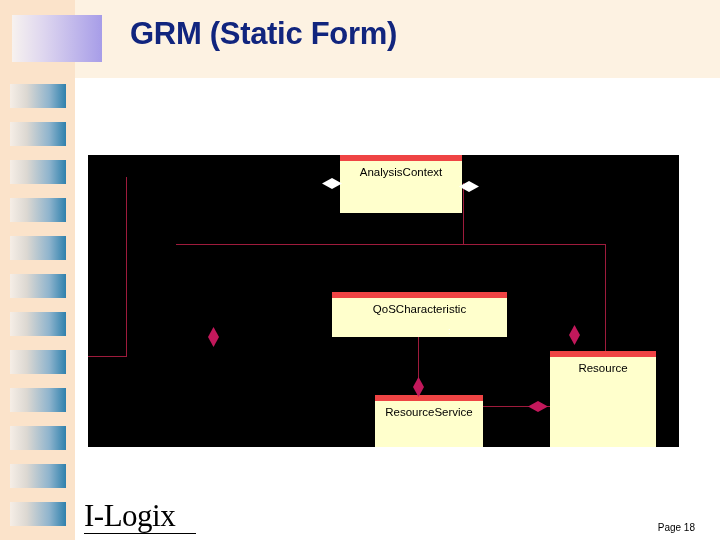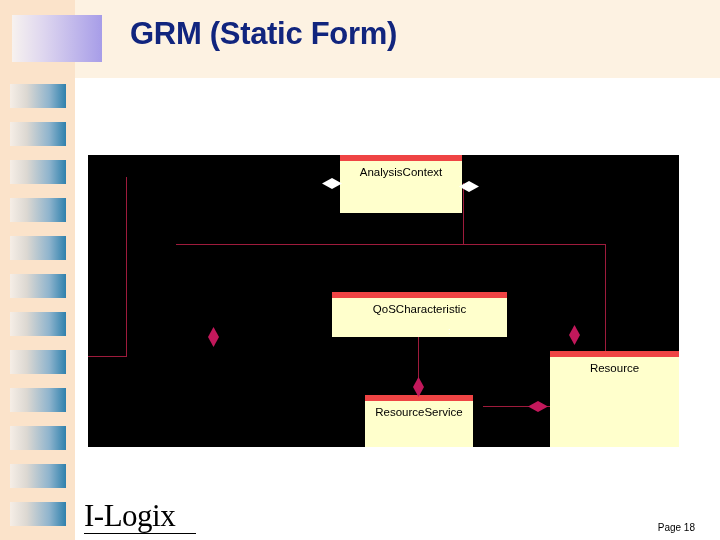--- a/index.html
+++ b/index.html
@@ -189,25 +189,25 @@
 
     <div class="uml-class" style="left:252px; top:0px; width:122px; height:58px;">
       <span class="cls-name">AnalysisContext</span>
     </div>
 
     <div class="uml-class" style="left:244px; top:125px; width:175px; height:45px;margin-top:12px;">
       <span class="cls-name">QoSCharacteristic</span>
     </div>
 
 
-    <div class="uml-class" style="left:277px; top:240px; width:108px; height:52px;">
+    <div class="uml-class" style="left:287px; top:240px; width:108px; height:52px;">
       <span class="cls-name">ResourceService</span>
     </div>
 
-    <div class="uml-class" style="left:462px; top:196px; width:129px; height:96px;">
+    <div class="uml-class" style="left:462px; top:196px; width:106px; height:96px;">
       <span class="cls-name">Resource</span>
     </div>
 
     <div class="diamond-hollow" style="position:absolute; left:234px; top:23px;"></div>
     <div class="diamond-hollow" style="position:absolute; left:371px; top:26px;"></div>
 
     <div class="diamond-filled" style="position:absolute; left:120px; top:172px;"></div>
     <div class="diamond-filled" style="position:absolute; left:481px; top:170px;"></div>
     <div class="diamond-filled" style="position:absolute; left:325px; top:222px;"></div>
     <div class="diamond-filled horiz" style="position:absolute; left:440px; top:246px;"></div>

